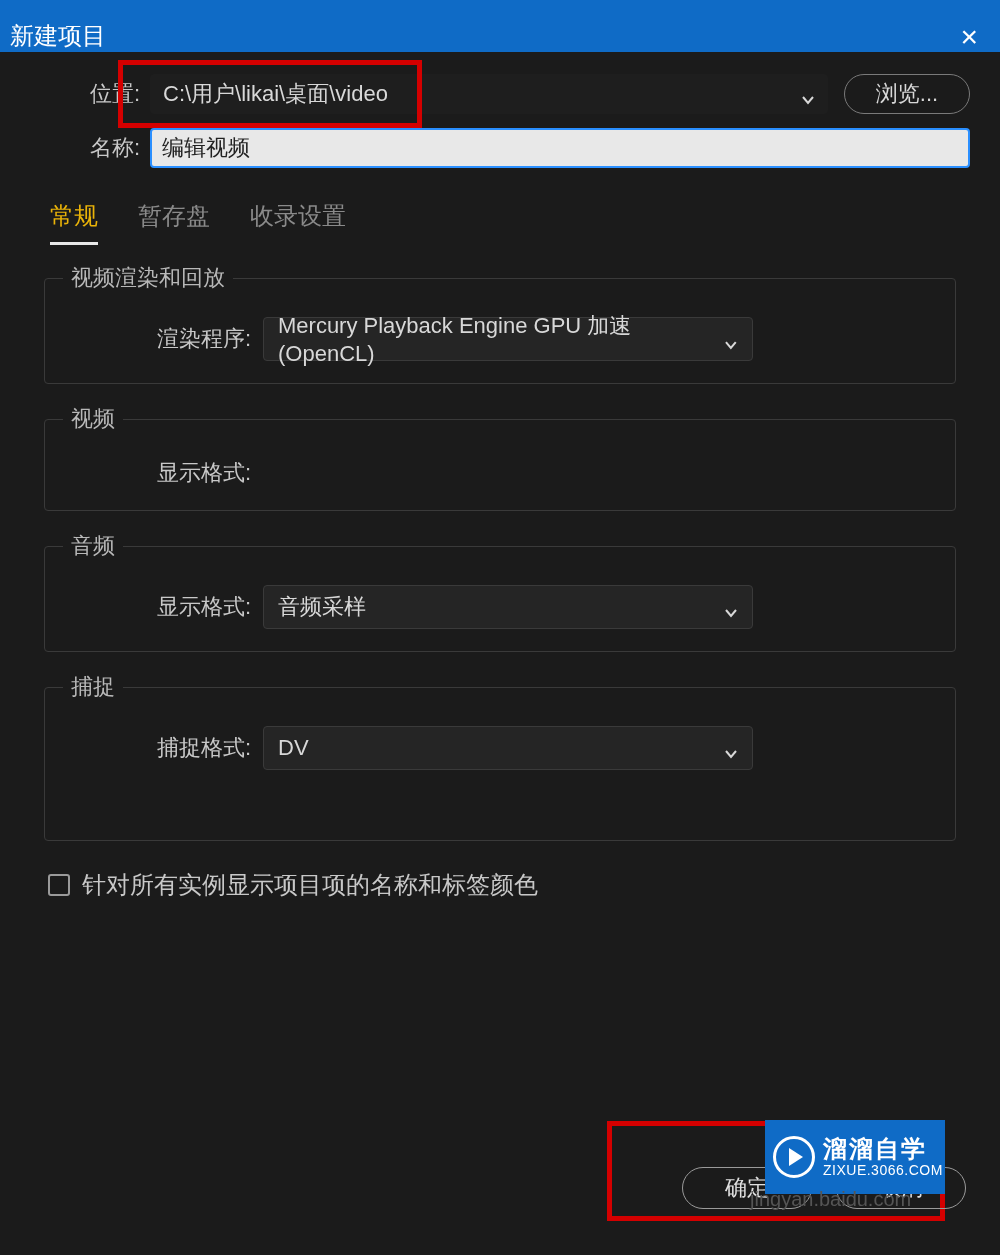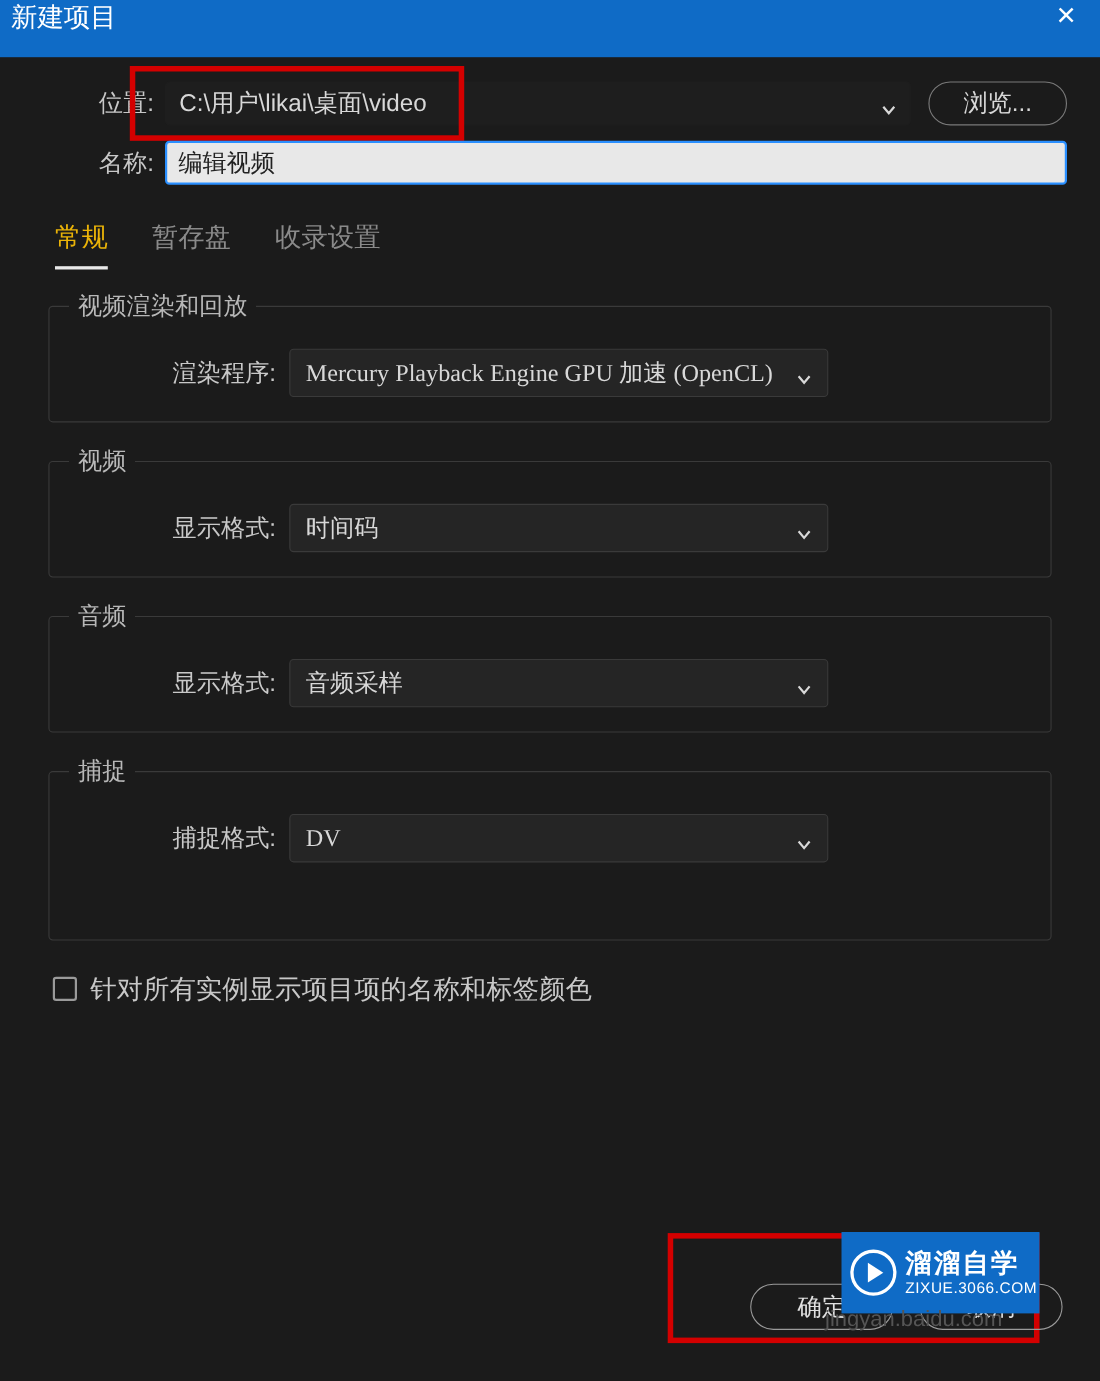--- a/index.html
+++ b/index.html
@@ -9,21 +9,21 @@
     background: #1b1b1b;
     font-family: "Microsoft YaHei", "PingFang SC", sans-serif;
     color: #d8d8d8;
     overflow: hidden;
     position: relative;
   }
   .titlebar {
     background: #0f6bc6;
     height: 52px;
     display: flex;
-    align-items: flex-start;
+    align-items: flex-end;
     justify-content: space-between;
     padding: 0 10px 0 10px;
     color: #ffffff;
     font-size: 24px;
   }
   .close-x {
     font-size: 30px;
     line-height: 1;
     padding: 0 12px;
     cursor: pointer;
@@ -145,21 +145,20 @@
     background: #252525;
     border: 1px solid #3a3a3a;
     border-radius: 4px;
     display: flex;
     align-items: center;
     justify-content: space-between;
     padding: 0 14px;
     font-size: 22px;
     color: #d8d8d8;
     cursor: pointer;
-    font-family: Liberation Serif, serif;
   }
   .chevron {
     width: 14px;
     height: 14px;
     display: inline-block;
   }
   .chevron svg { width: 100%; height: 100%; }
   .chevron path { stroke: #d8d8d8; stroke-width: 2; fill: none; }
   .check-row {
     display: flex;
@@ -291,28 +290,20 @@
               </svg>
           </span>
         </div>
       </div>
     </fieldset>
 
     <fieldset class="group">
       <legend>视频</legend>
       <div class="field-row">
         <div class="field-label">显示格式:</div>
-        <div class="dropdown">
-          <span>时间码</span>
-          <span class="chevron">
-            <svg viewBox="0 0 14 14">
-                <path d="M2 4 L7 10 L12 4"></path>
-              </svg>
-          </span>
-        </div>
       </div>
     </fieldset>
 
     <fieldset class="group">
       <legend>音频</legend>
       <div class="field-row">
         <div class="field-label">显示格式:</div>
         <div class="dropdown">
           <span>音频采样</span>
           <span class="chevron">

